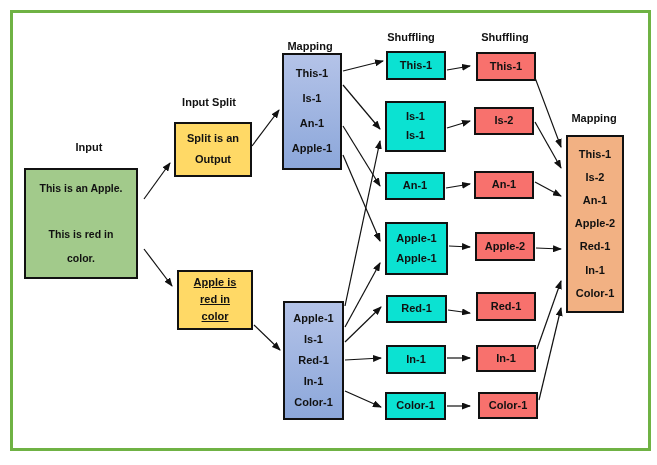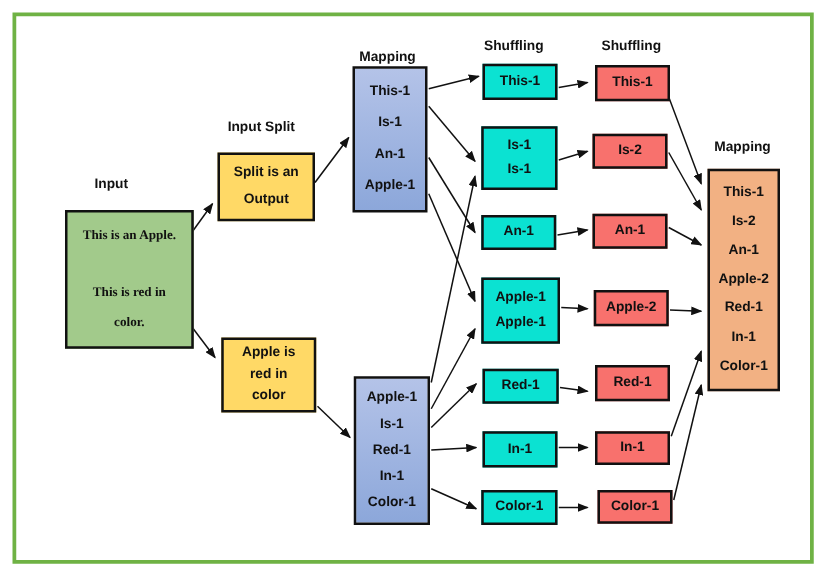--- a/index.html
+++ b/index.html
@@ -85,31 +85,31 @@
     </svg>
   <div id="labels-layer">
       <div class="col-label" style="left: 89px; top: 141px; text-align: right;">Input</div>
       <div class="col-label" style="left: 209px; top: 96px; text-align: right;">Input Split</div>
       <div class="col-label" style="left: 310px; top: 40px;">Mapping</div>
       <div class="col-label" style="left: 411px; top: 31px; text-align: right;">Shuffling</div>
       <div class="col-label" style="left: 505px; top: 31px;">Shuffling</div>
       <div class="col-label" style="left: 594px; top: 112px;">Mapping</div>
     </div>
   <div id="nodes-layer">
-      <div class="node input" style="left: 52px; top: 168px; width: 103px; height: 111px; font-family: Liberation Serif, serif;">
+      <div class="node input" style="left: 24px; top: 168px; width: 114px; height: 111px;">
         <div class="line">This is an Apple.</div>
         <div class="line"></div>
         <div class="line">This is red in</div>
         <div class="line">color.</div>
       </div>
       <div class="node split" style="left: 174px; top: 122px; width: 78px; height: 55px;">
         <div class="line">Split is an</div>
         <div class="line">Output</div>
       </div>
-      <div class="node split" style="left: 177px; top: 270px; width: 76px; height: 60px;">
+      <div class="node split" style="left: 177px; top: 270px; width: 76px; height: 60px; text-decoration: underline;">
         <div class="line">Apple is</div>
         <div class="line">red in</div>
         <div class="line">color</div>
       </div>
       <div class="node map" style="left: 282px; top: 53px; width: 60px; height: 117px;">
         <div class="line">This-1</div>
         <div class="line">Is-1</div>
         <div class="line">An-1</div>
         <div class="line">Apple-1</div>
       </div>

